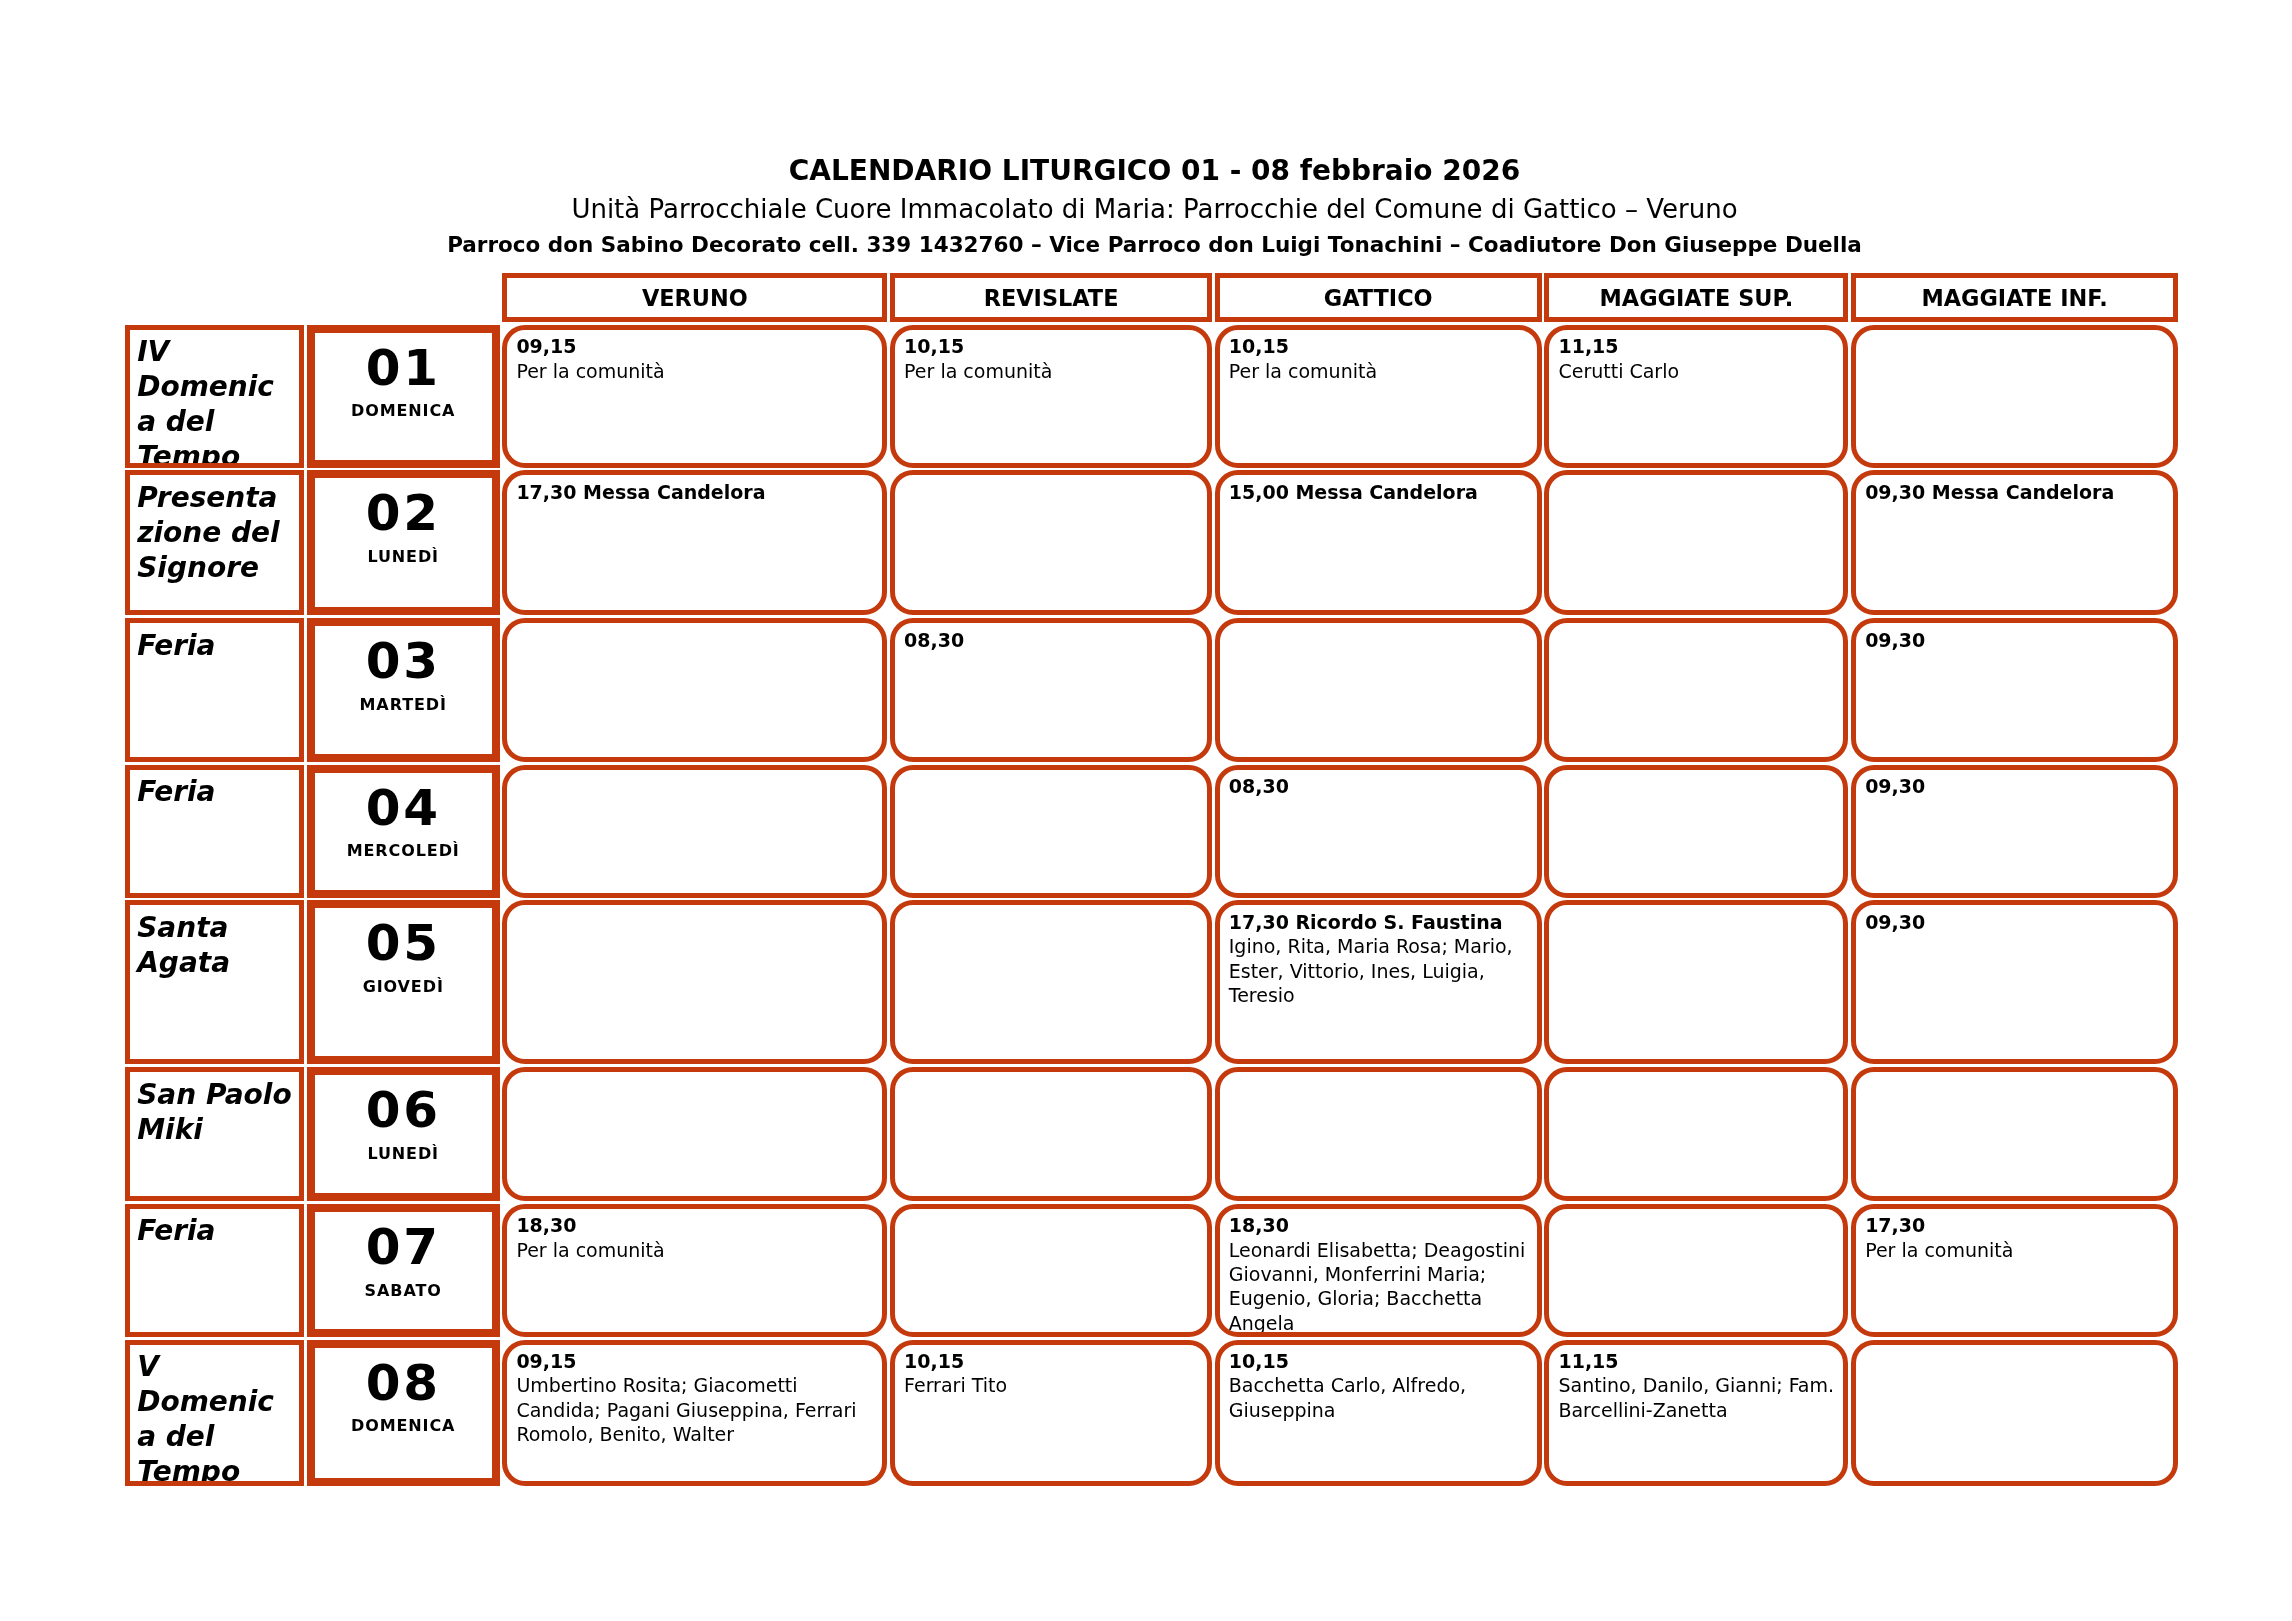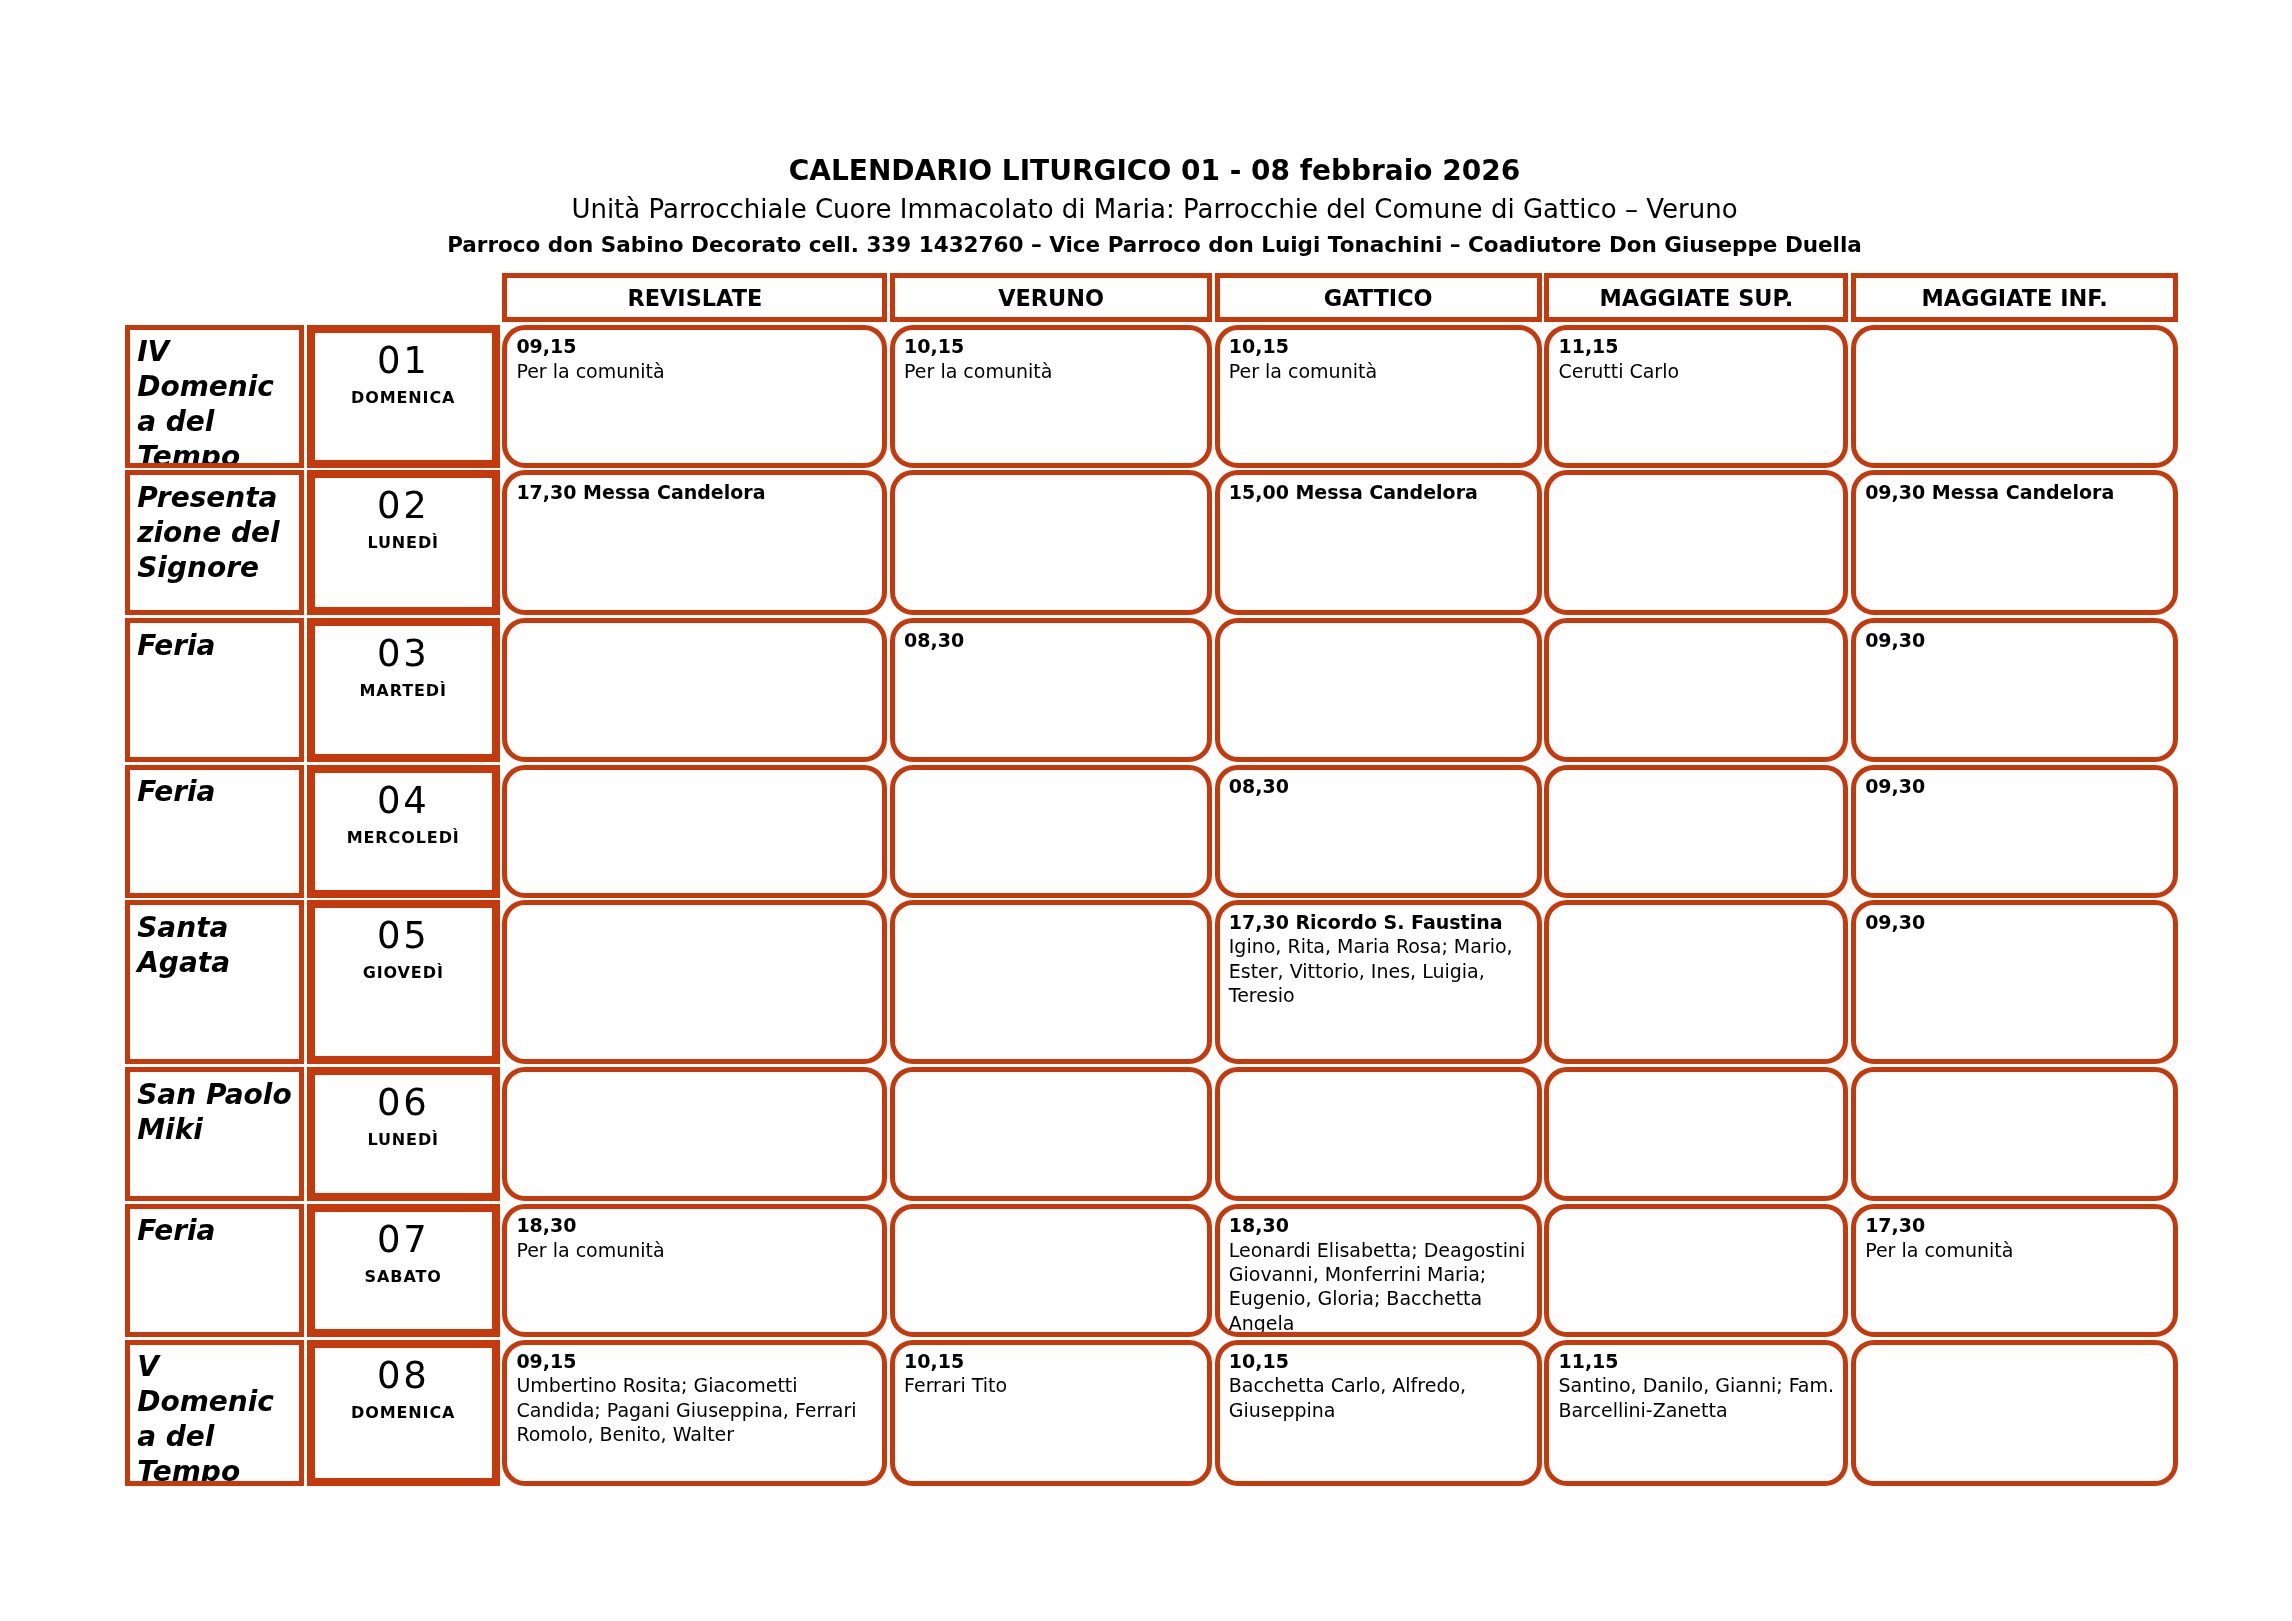--- a/index.html
+++ b/index.html
@@ -77,22 +77,22 @@
     font-style: italic;
   }
   .day {
     border-width: 8px;
     display: flex;
     flex-direction: column;
     align-items: center;
     padding-top: 9px;
   }
   .daynum {
-    font-size: 37px;
-    font-weight: normal;
+    font-size: 50px;
+    font-weight: bold;
     line-height: 1.05;
     letter-spacing: 2.7px;
   }
   .dayname {
     font-size: 16px;
     font-weight: bold;
     letter-spacing: 0.9px;
     margin-top: 7.2px;
   }
   .mass {
@@ -111,22 +111,22 @@
 
 <div class="page">
   <div class="doc-header">
     <h1 class="doc-title">CALENDARIO LITURGICO 01 - 08 febbraio 2026</h1>
     <p class="doc-subtitle">Unità Parrocchiale Cuore Immacolato di Maria: Parrocchie del Comune di Gattico – Veruno</p>
     <p class="doc-contacts">Parroco don Sabino Decorato cell. 339 1432760 – Vice Parroco don Luigi Tonachini – Coadiutore Don Giuseppe Duella</p>
   </div>
   <div class="calendar" id="calendar">
       <div class="hspacer"></div>
       <div class="hspacer"></div>
+      <div class="cell head">VERUNO</div>
       <div class="cell head">REVISLATE</div>
-      <div class="cell head">VERUNO</div>
       <div class="cell head">GATTICO</div>
       <div class="cell head">MAGGIATE SUP.</div>
       <div class="cell head">MAGGIATE INF.</div>
       <div class="cell feast">IV Domenica del Tempo Ordinario</div>
       <div class="cell day">
         <div class="daynum">01</div>
         <div class="dayname">DOMENICA</div>
       </div>
       <div class="cell mass">
         <div class="time">09,15</div>

